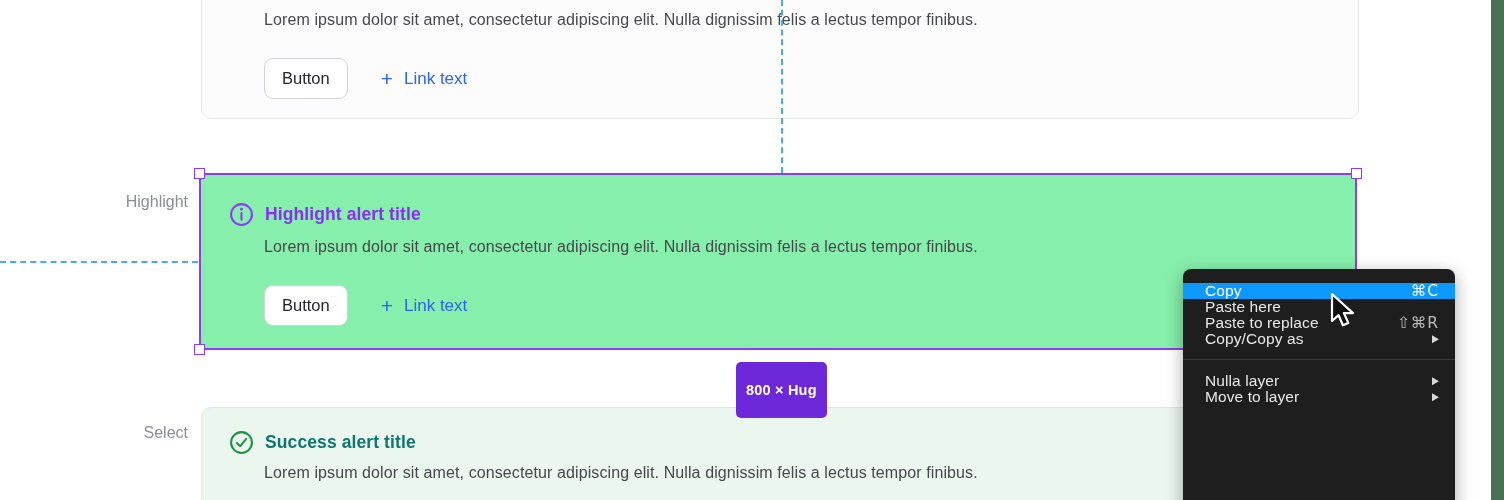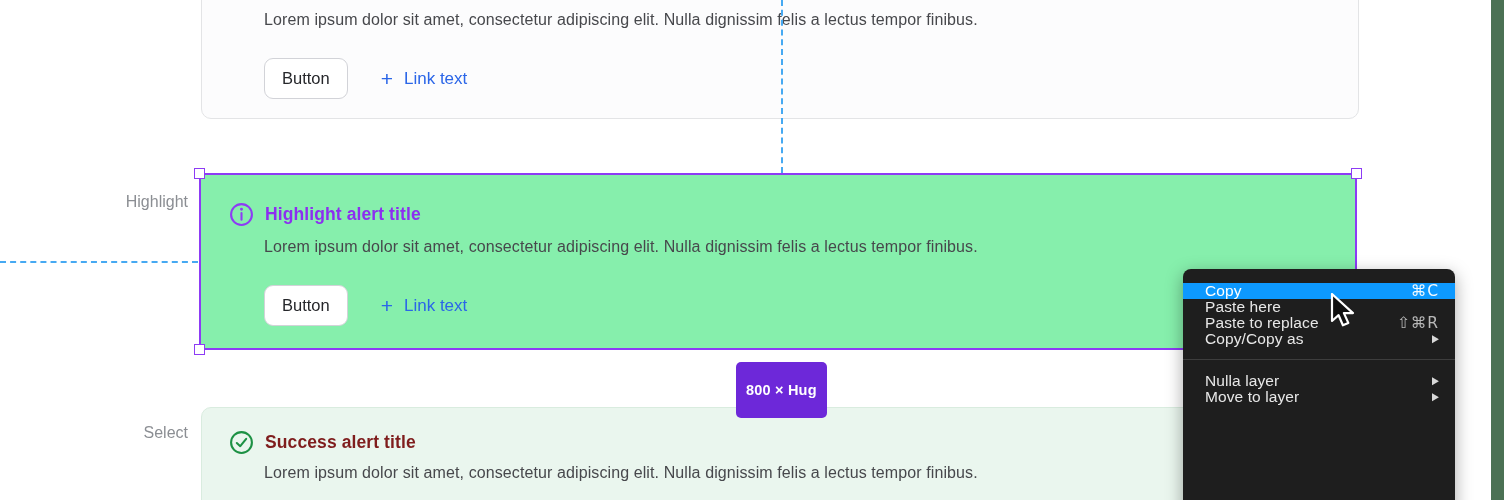--- a/index.html
+++ b/index.html
@@ -28,21 +28,21 @@
   .card.highlight{left:199px;top:173px;width:1158px;height:177px;
     background:#86efac;border:2px solid #8d3bf5;border-radius:3px;z-index:10;}
   .card.success{left:201px;top:407px;width:1156px;height:120px;
     background:#eaf6ee;border:1px solid #d9ecdf;border-radius:10px;}
   .alert-body{position:absolute;font-size:16px;color:#47484c;letter-spacing:.1px;white-space:nowrap;}
   .card.neutral .alert-body{left:62px;top:74px;}
   .card.highlight .alert-body{left:63px;top:63px;}
   .card.success .alert-body{left:62px;top:56px;}
   .alert-title{position:absolute;font-size:17.5px;font-weight:700;letter-spacing:.1px;}
   .card.highlight .alert-title{left:64px;top:29px;color:#8c2ef0;}
-  .card.success .alert-title{left:63px;top:24px;color:#7f1d1d;}
+  .card.success .alert-title{left:63px;top:24px;color:#0f766e;}
   .alert-icon{position:absolute;width:25px;height:25px;}
   .card.highlight .alert-icon{left:28px;top:27px;}
   .card.success .alert-icon{left:27px;top:22px;}
   .controls{position:absolute;display:flex;align-items:center;}
   .card.neutral .controls{left:62px;top:121px;}
   .card.highlight .controls{left:63px;top:110px;}
   .btn{display:inline-block;background:#ffffff;border:1px solid #d2d3d8;border-radius:9px;
     padding:9px 17px;font-size:16.5px;color:#26272b;line-height:21px;}
   .link{display:flex;align-items:center;margin-left:33px;color:#2b66e8;cursor:default;}
   .link .plus{font-size:21px;line-height:20px;font-weight:400;}

